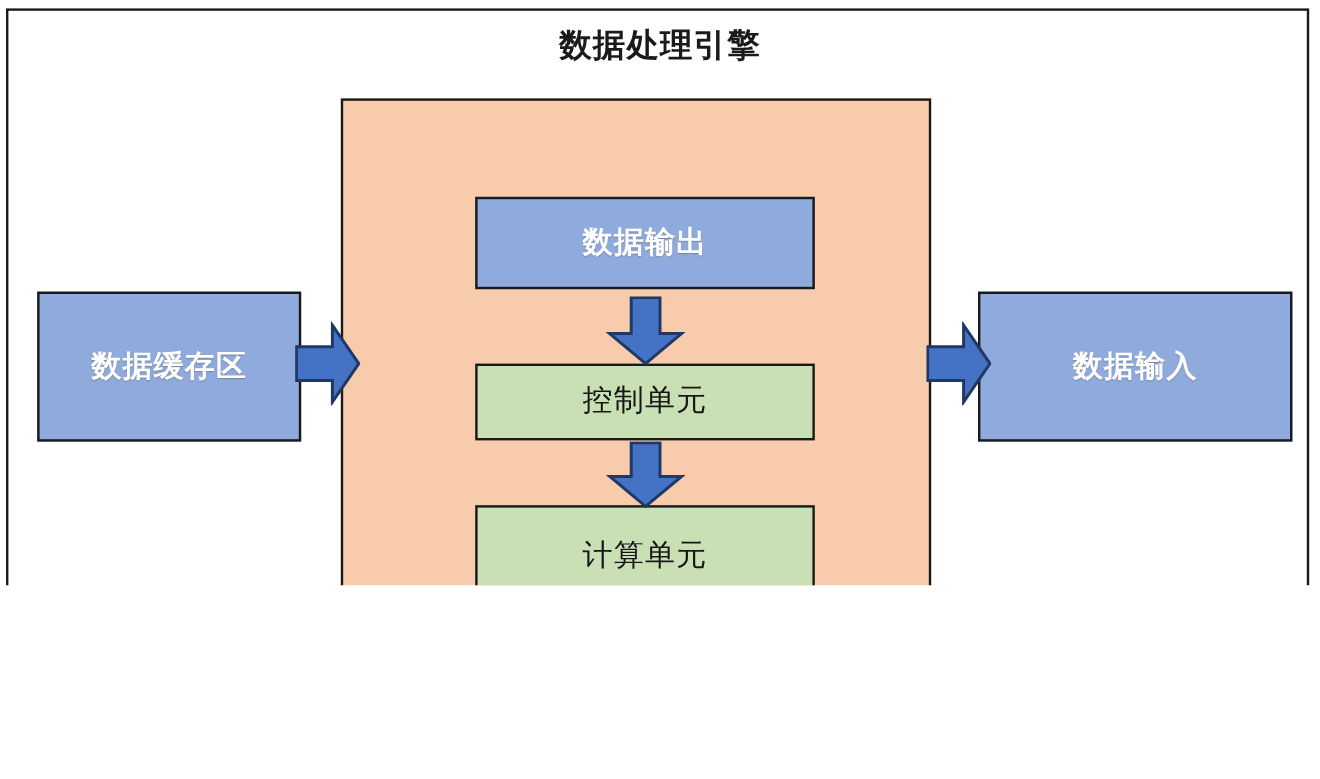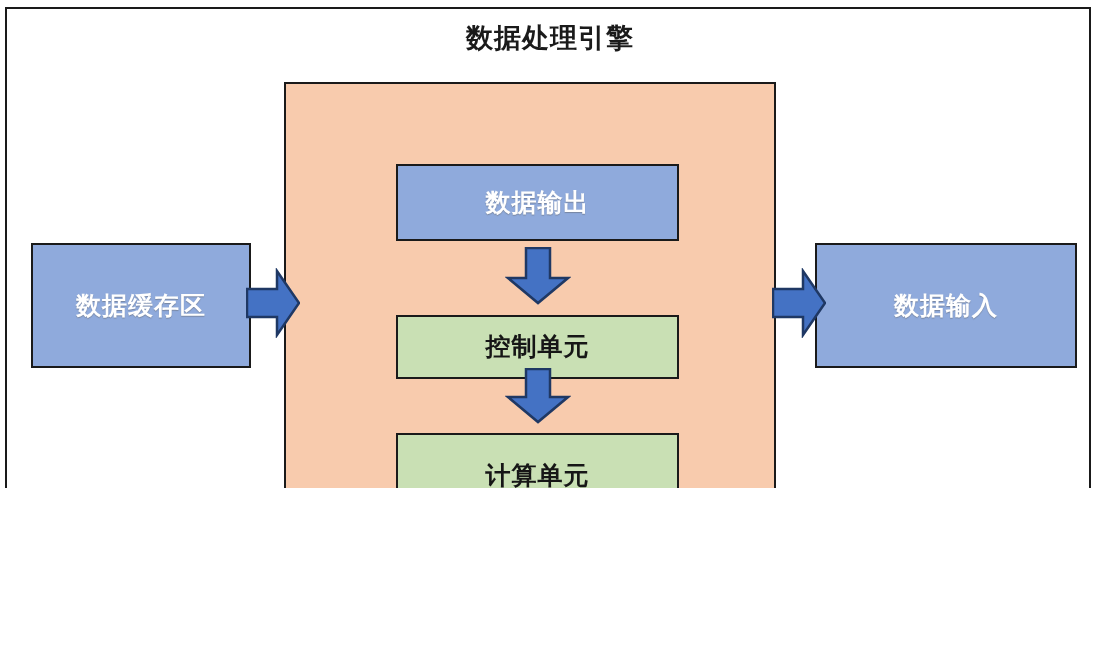--- a/index.html
+++ b/index.html
@@ -72,24 +72,23 @@
     background: #8FAADC;
     color: #ffffff;
     font-weight: 700;
     font-size: 25px;
     letter-spacing: 1px;
     text-shadow: 0 1px 1px rgba(90,90,90,0.45);
   }
   .node-green {
     background: #C9E0B4;
     color: #161616;
-    font-weight: 700;
+    font-weight: 400;
     font-size: 25px;
     letter-spacing: 1px;
-    margin-top: 12px;
   }
 
   #node-input  { left: 31px;  top: 243px; width: 220px; height: 125px; }
   #node-output { left: 815px; top: 243px; width: 262px; height: 125px; }
   #node-cache  { left: 396px; top: 164px; width: 283px; height: 77px; }
   #node-control{ left: 396px; top: 303px; width: 283px; height: 64px; }
   #node-compute{ left: 396px; top: 421px; width: 283px; height: 85px; }
 
   
   .arrow {

